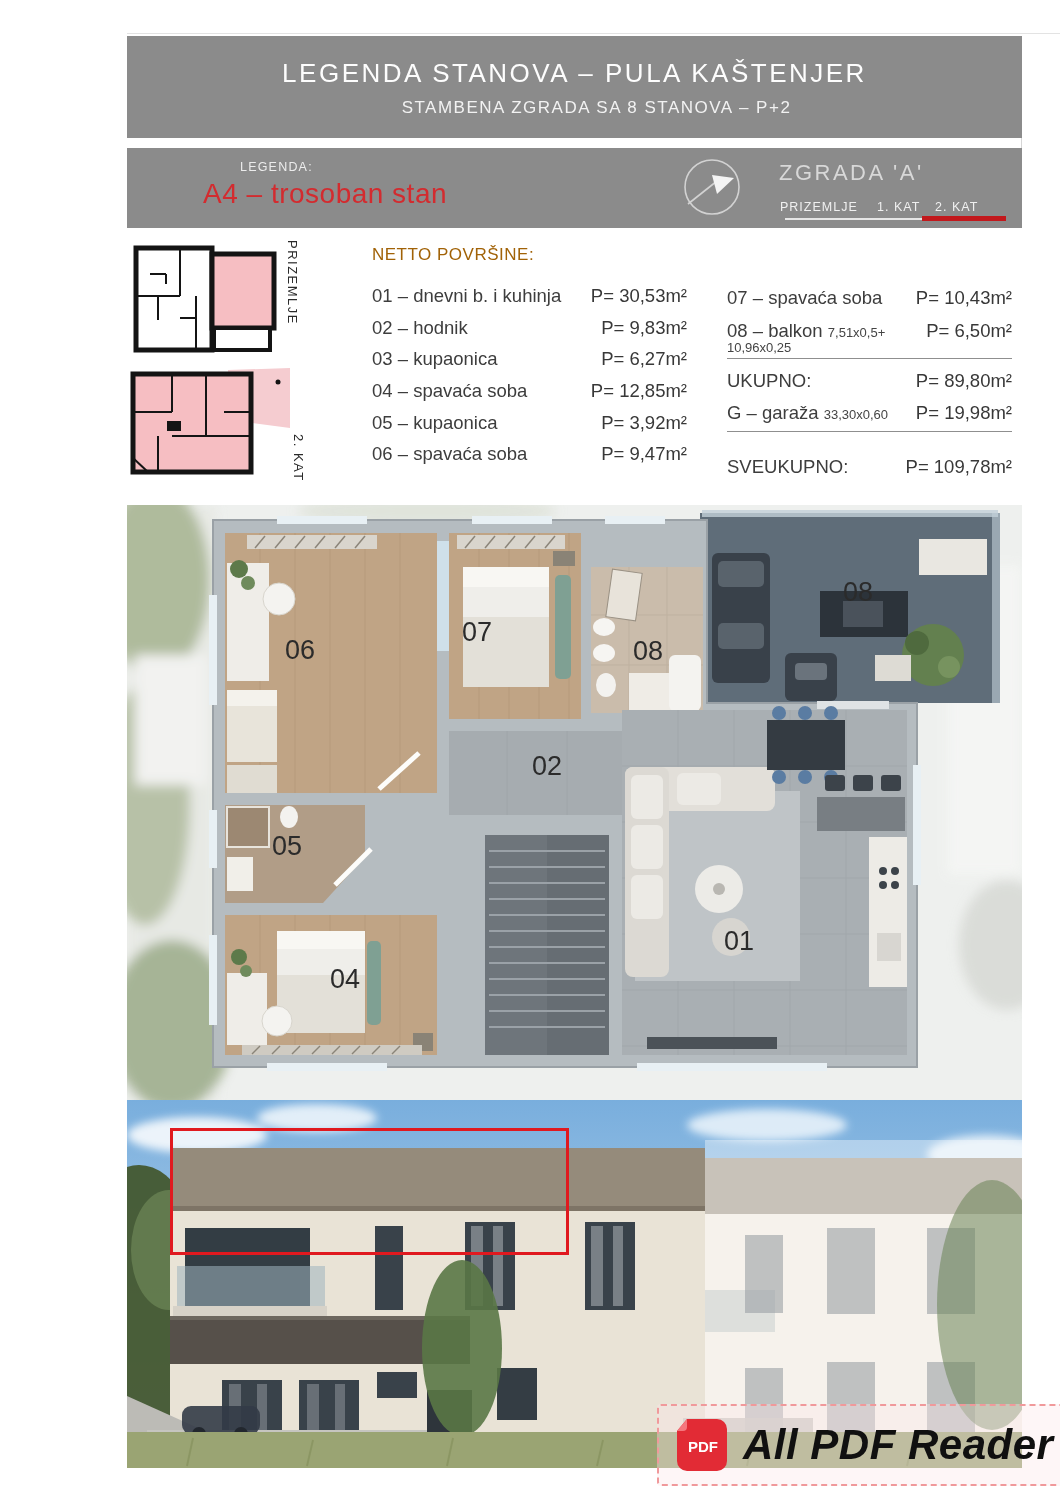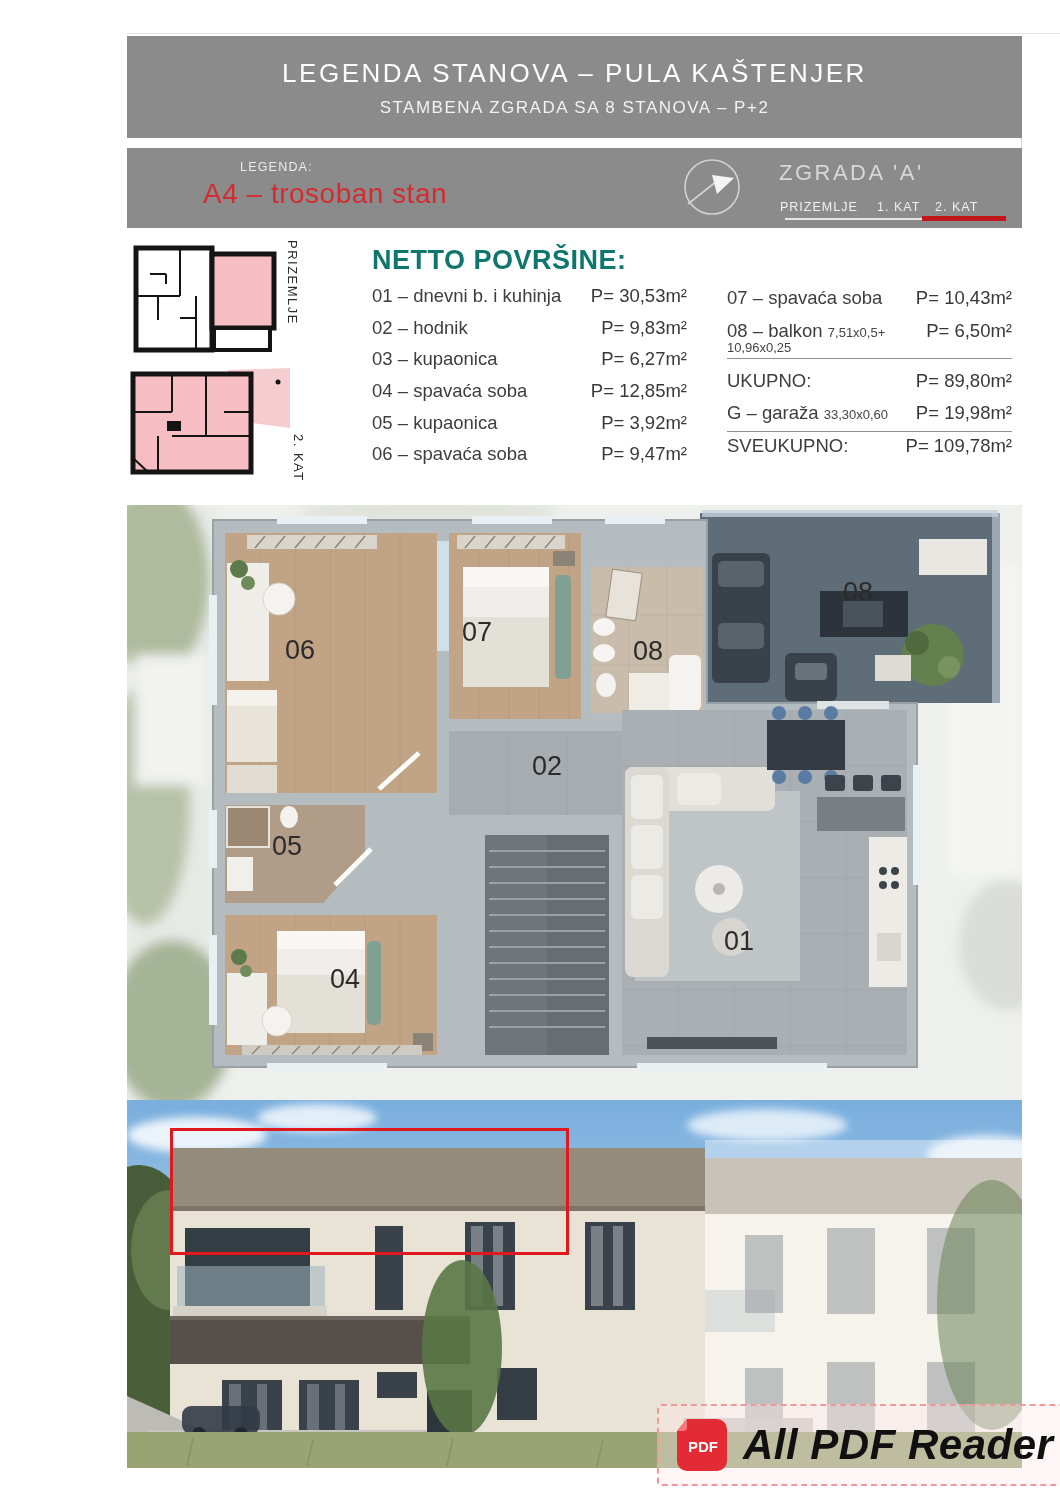--- a/index.html
+++ b/index.html
@@ -6,21 +6,21 @@
   .page{position:relative;width:1060px;height:1500px;background:#fff;overflow:hidden;
         font-family:"Liberation Sans",sans-serif;}
   .abs{position:absolute;}
   .band{background:#8b8b8b;}
   .hdr-title{width:100%;text-align:center;color:#fdfdfd;font-size:26px;letter-spacing:2.5px;font-weight:400;}
   .hdr-sub{width:100%;text-align:center;color:#f2f2f2;font-size:17px;letter-spacing:1.5px;font-weight:400;}
   .legend-cap{font-size:12.5px;color:#ececec;letter-spacing:1.2px;}
   .unit-title{font-size:28px;font-weight:500;letter-spacing:.5px;}
   .bldg{font-size:22px;color:#d8d8d8;letter-spacing:2.5px;}
   .tab{font-size:12.5px;color:#f0f0f0;letter-spacing:1px;cursor:pointer;}
-  .areas-title{font-size:27px;color:#0f766e;font-weight:700;letter-spacing:.5px;}
+  .areas-title{font-size:17px;color:#a16207;font-weight:400;letter-spacing:.5px;}
   .arow{display:flex;justify-content:space-between;align-items:center;height:31.7px;
         font-size:18.5px;color:#3d3d3d;}
   .aval{color:#383838;white-space:nowrap;}
   .note{font-size:13px;color:#444;}
   .sep{height:1px;background:#8f8f8f;}
   .vlabel{writing-mode:vertical-rl;font-size:13px;color:#2a2a2a;letter-spacing:1.5px;}
   .room-label{font-size:27px;color:#2b2b2b;font-weight:500;transform:translate(-50%,-50%);}
   .wm{display:flex;align-items:center;border:2px dashed #f0999b;background:rgba(253,232,234,.38);
       border-radius:4px;margin-left:32px;}
   .wm-text{font-size:42px;font-weight:700;font-style:italic;color:#101010;margin-left:14px;
@@ -30,21 +30,21 @@
 </head>
 <body>
 
 <div class="page">
 
   <div class="abs" style="left:127px;top:33px;width:933px;height:1px;background:#e3e3e3;"></div>
   <div class="abs" style="left:1021px;top:36px;width:1px;height:470px;background:#d6d6d6;"></div>
 
   <div class="abs band" style="left:127px;top:36px;width:895px;height:102px;">
     <div class="abs hdr-title" style="top:22px;">LEGENDA STANOVA – PULA KAŠTENJER</div>
-    <div class="abs hdr-sub" style="top:62px;">STAMBENA ZGRADA SA 8 STANOVA – P+2</div>
+    <div class="abs hdr-sub" style="top:62px;padding-left:22px;">STAMBENA ZGRADA SA 8 STANOVA – P+2</div>
   </div>
 
   <div class="abs band" style="left:127px;top:148px;width:895px;height:80px;">
     <div class="abs legend-cap" style="left:78px;top:12px;margin-left:35px;">LEGENDA:</div>
     <div class="abs unit-title" style="left:76px;top:30px;color:#d32b2f;">A4 – trosoban stan</div>
 
     <svg class="abs" style="left:552px;top:6px;" width="66" height="66" viewBox="0 0 66 66">
       <circle cx="33" cy="33" r="27" fill="none" stroke="#d2d2d2" stroke-width="1.6"></circle>
       <line x1="9" y1="50" x2="38" y2="27" stroke="#d2d2d2" stroke-width="1.6"></line>
       <polygon points="33,21 55,24 38,40" fill="#f4f4f4"></polygon>
@@ -143,21 +143,21 @@
         <span class="aval">P= 89,80m²</span>
       </div>
       <div class="arow abs" style="top:171px;width:285px;height:28px;">
         <span>
           <span>G – garaža</span>
           <span class="note">33,30x0,60</span>
         </span>
         <span class="aval">P= 19,98m²</span>
       </div>
       <div class="abs sep" style="top:203px;width:285px;"></div>
-      <div class="arow abs" style="top:204px;width:285px;height:28px;text-align:right;">
+      <div class="arow abs" style="top:225px;width:285px;height:28px;text-align:right;">
         <span>SVEUKUPNO:</span>
         <span class="aval">P= 109,78m²</span>
       </div>
     </div>
   </div>
 
   <div class="abs" style="left:127px;top:505px;width:895px;height:595px;">
     <svg width="895" height="595" viewBox="0 0 895 595">
       <defs>
           <filter id="b6" x="-30%" y="-30%" width="160%" height="160%">

